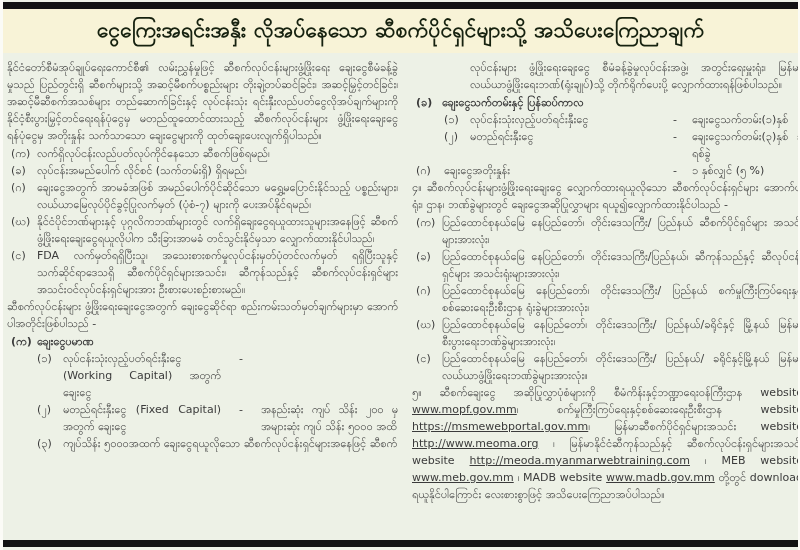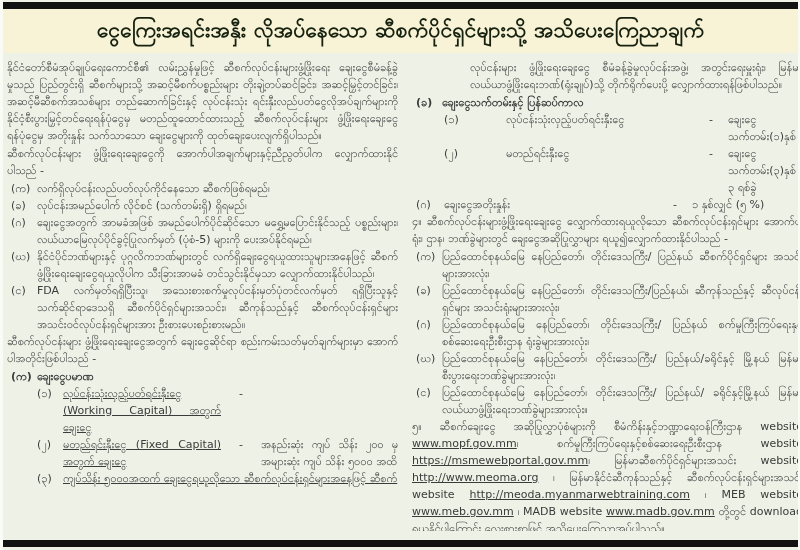--- a/index.html
+++ b/index.html
@@ -36,27 +36,27 @@
     text-align:justify;
   }
   .col { width:391px; flex:0 0 391px; overflow:hidden; }
   .para { margin-bottom:1px; }
   .item-row { display:flex; margin:0; }
   .item-row .lbl { flex:0 0 30px; padding-left:4px; }
   .item-row .txt { flex:1; }
   .subhead { font-weight:bold; }
   .amt-row { display:flex; }
   .amt-row .lbl { flex:0 0 26px; margin-left:30px; }
-  .amt-row .namecell { flex:0 0 158px;text-decoration:underline; }
+  .amt-row .namecell { flex:0 0 158px; }
   .amt-row .dashcell { flex:0 0 40px; text-align:center; }
   .amt-row .valcell { flex:1; }
   .cont-para { margin-left:58px; }
   .term-row { display:flex; }
   .term-row .lbl { flex:0 0 26px; margin-left:32px; }
-  .term-row .namecell { flex:0 0 188px;margin-left:36px; }
+  .term-row .namecell { flex:0 0 188px; }
   .term-row .dashcell { flex:0 0 34px; text-align:center; }
   .term-row .valcell { flex:1; }
   .rate-row { display:flex; }
   .rate-row .lbl { flex:0 0 32px; padding-left:4px; }
   .rate-row .namecell { flex:0 0 214px; font-weight:normal; }
   .rate-row .dashcell { flex:0 0 34px; text-align:center; }
   .rate-row .valcell { flex:1; }
   .link { text-decoration:underline; color:#3b3b3b; cursor:pointer; }
   .signature { text-align:right; font-weight:bold; margin-top:6px; padding-right:6px; }
   .nowrap-line { white-space:nowrap; overflow:hidden;margin-top:32px; }
@@ -69,33 +69,32 @@
   <div class="bar top"></div>
 
   <div class="title-band">
     <div class="title">ငွေကြေးအရင်းအနှီး လိုအပ်နေသော ဆီစက်ပိုင်ရှင်များသို့ အသိပေးကြေညာချက်</div>
   </div>
 
   <div class="body-area">
 
     <div class="col">
       <p class="para">နိုင်ငံတော်စီမံအုပ်ချုပ်ရေးကောင်စီ၏ လမ်းညွှန်မှုဖြင့် ဆီစက်လုပ်ငန်းများဖွံ့ဖြိုးရေး ချေးငွေစီမံခန့်ခွဲမှုသည် ပြည်တွင်းရှိ ဆီစက်များသို့ အဆင့်မီစက်ပစ္စည်းများ တိုးချဲ့တပ်ဆင်ခြင်း၊ အဆင့်မြှင့်တင်ခြင်း၊ အဆင့်မီဆီစက်အသစ်များ တည်ဆောက်ခြင်းနှင့် လုပ်ငန်းသုံး ရင်းနှီးလည်ပတ်ငွေလိုအပ်ချက်များကို နိုင်ငံ့စီးပွားမြှင့်တင်ရေးရန်ပုံငွေမှ မတည်ထူထောင်ထားသည့် ဆီစက်လုပ်ငန်းများ ဖွံ့ဖြိုးရေးချေးငွေရန်ပုံငွေမှ အတိုးနှုန်း သက်သာသော ချေးငွေများကို ထုတ်ချေးပေးလျက်ရှိပါသည်။</p>
-      <p class="para">ဆီစက်လုပ်ငန်းများ ဖွံ့ဖြိုးရေးချေးငွေကို အောက်ပါအချက်များနှင့်ညီညွတ်ပါက လျှောက်ထားနိုင်ပါသည် -</p>
 
       <div class="item-row">
         <span class="lbl">(က)</span>
         <span class="txt">လက်ရှိလုပ်ငန်းလည်ပတ်လုပ်ကိုင်နေသော ဆီစက်ဖြစ်ရမည်၊</span>
       </div>
       <div class="item-row">
         <span class="lbl">(ခ)</span>
         <span class="txt">လုပ်ငန်းအမည်ပေါက် လိုင်စင် (သက်တမ်းရှိ) ရှိရမည်၊</span>
       </div>
       <div class="item-row">
         <span class="lbl">(ဂ)</span>
-        <span class="txt">ချေးငွေအတွက် အာမခံအဖြစ် အမည်ပေါက်ပိုင်ဆိုင်သော မရွှေ့မပြောင်းနိုင်သည့် ပစ္စည်းများ၊ လယ်ယာမြေလုပ်ပိုင်ခွင့်ပြုလက်မှတ် (ပုံစံ-5) များကို ပေးအပ်နိုင်ရမည်၊</span>
+        <span class="txt">ချေးငွေအတွက် အာမခံအဖြစ် အမည်ပေါက်ပိုင်ဆိုင်သော မရွှေ့မပြောင်းနိုင်သည့် ပစ္စည်းများ၊ လယ်ယာမြေလုပ်ပိုင်ခွင့်ပြုလက်မှတ် (ပုံစံ-၇) များကို ပေးအပ်နိုင်ရမည်၊</span>
       </div>
       <div class="item-row">
         <span class="lbl">(ဃ)</span>
         <span class="txt">နိုင်ငံပိုင်ဘဏ်များနှင့် ပုဂ္ဂလိကဘဏ်များတွင် လက်ရှိချေးငွေရယူထားသူများအနေဖြင့် ဆီစက်ဖွံ့ဖြိုးရေးချေးငွေရယူလိုပါက သီးခြားအာမခံ တင်သွင်းနိုင်မှသာ လျှောက်ထားနိုင်ပါသည်၊</span>
       </div>
       <div class="item-row">
         <span class="lbl">(င)</span>
         <span class="txt">FDA လက်မှတ်ရရှိပြီးသူ၊ အသေးစားစက်မှုလုပ်ငန်းမှတ်ပုံတင်လက်မှတ် ရရှိပြီးသူနှင့် သက်ဆိုင်ရာဒေသရှိ ဆီစက်ပိုင်ရှင်များအသင်း၊ ဆီကုန်သည်နှင့် ဆီစက်လုပ်ငန်းရှင်များ အသင်းဝင်လုပ်ငန်းရှင်များအား ဦးစားပေးစဉ်းစားမည်။</span>
       </div>
 

